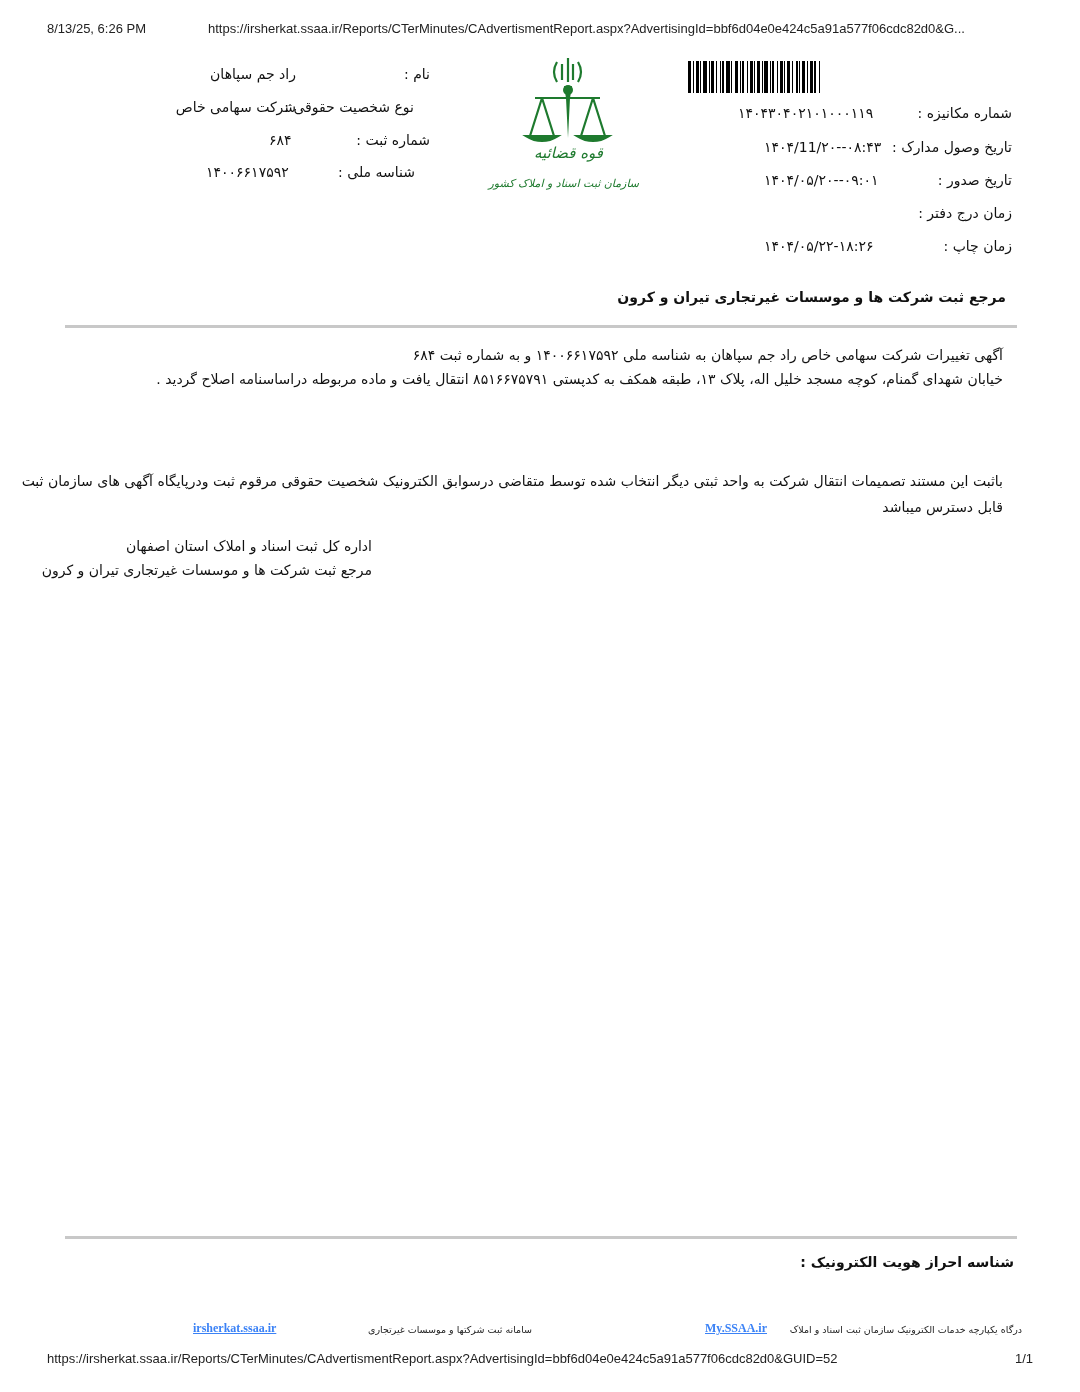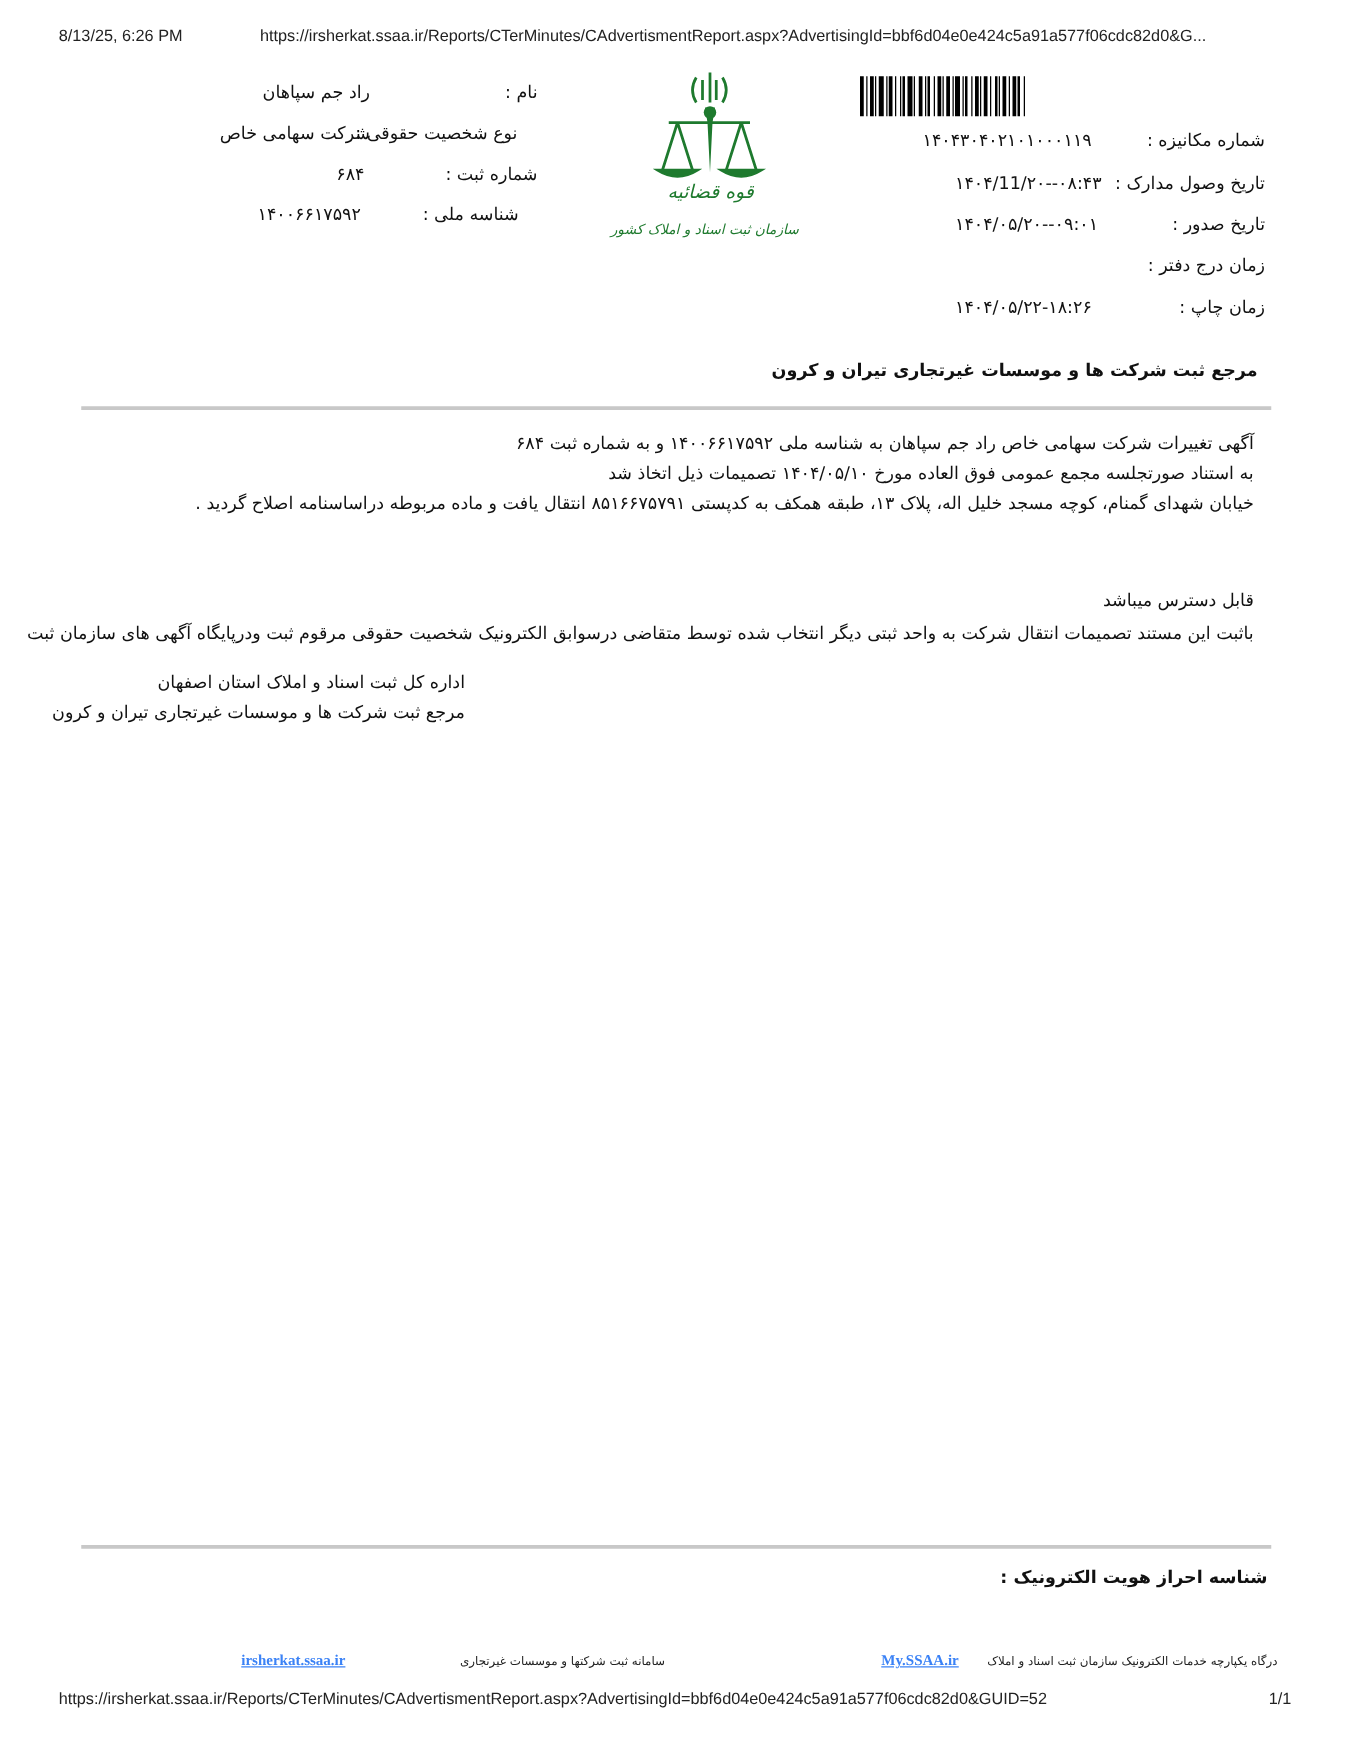--- a/index.html
+++ b/index.html
@@ -144,27 +144,26 @@
   <div class="abs fa rtl" style="right:15px; top:104px;text-align:right;">شناسه ملی :</div>
   <div class="abs fa" style="left:36px; top:104px;">۱۴۰۰۶۶۱۷۵۹۲</div>
 </div>
 
 <div class="abs fa rtl title-bold" style="right:74px; top:289px;">مرجع ثبت شرکت ها و موسسات غیرتجاری تیران و کرون</div>
 
 <div class="abs rule" style="left:65px; top:325px; width:952px;"></div>
 
 <div class="abs" style="right:77px; top:343px; width:960px;">
   <div class="para">آگهی تغییرات شرکت سهامی خاص راد جم سپاهان به شناسه ملی ۱۴۰۰۶۶۱۷۵۹۲ و به شماره ثبت ۶۸۴</div>
-  <div class="para">به استناد صورتجلسه مجمع عمومی فوق العاده مورخ ۱۴۰۴/۰۵/۱۰ تصمیمات ذیل اتخاذ شد</div>
   <div class="para">خیابان شهدای گمنام، کوچه مسجد خلیل اله، پلاک ۱۳، طبقه همکف به کدپستی ۸۵۱۶۶۷۵۷۹۱ انتقال یافت و ماده مربوطه دراساسنامه اصلاح گردید .</div>
 </div>
 
 <div class="abs" style="right:77px; top:468px; width:960px;">
+  <div class="para" style="line-height:26px;">باثبت این مستند تصمیمات انتقال شرکت به واحد ثبتی دیگر انتخاب شده توسط متقاضی درسوابق الکترونیک شخصیت حقوقی مرقوم ثبت ودرپایگاه آگهی های سازمان ثبت</div>
   <div class="para" style="line-height:26px;">قابل دسترس میباشد</div>
-  <div class="para" style="line-height:26px;">باثبت این مستند تصمیمات انتقال شرکت به واحد ثبتی دیگر انتخاب شده توسط متقاضی درسوابق الکترونیک شخصیت حقوقی مرقوم ثبت ودرپایگاه آگهی های سازمان ثبت</div>
 </div>
 
 <div class="abs" style="left:40px; top:534px; width:332px;">
   <div class="para">اداره کل ثبت اسناد و املاک استان اصفهان</div>
   <div class="para">مرجع ثبت شرکت ها و موسسات غیرتجاری تیران و کرون</div>
 </div>
 
 <div class="abs rule" style="left:65px; top:1236px; width:952px;"></div>
 
 <div class="abs fa rtl title-bold" style="right:66px; top:1254px;">شناسه احراز هویت الکترونیک :</div>

